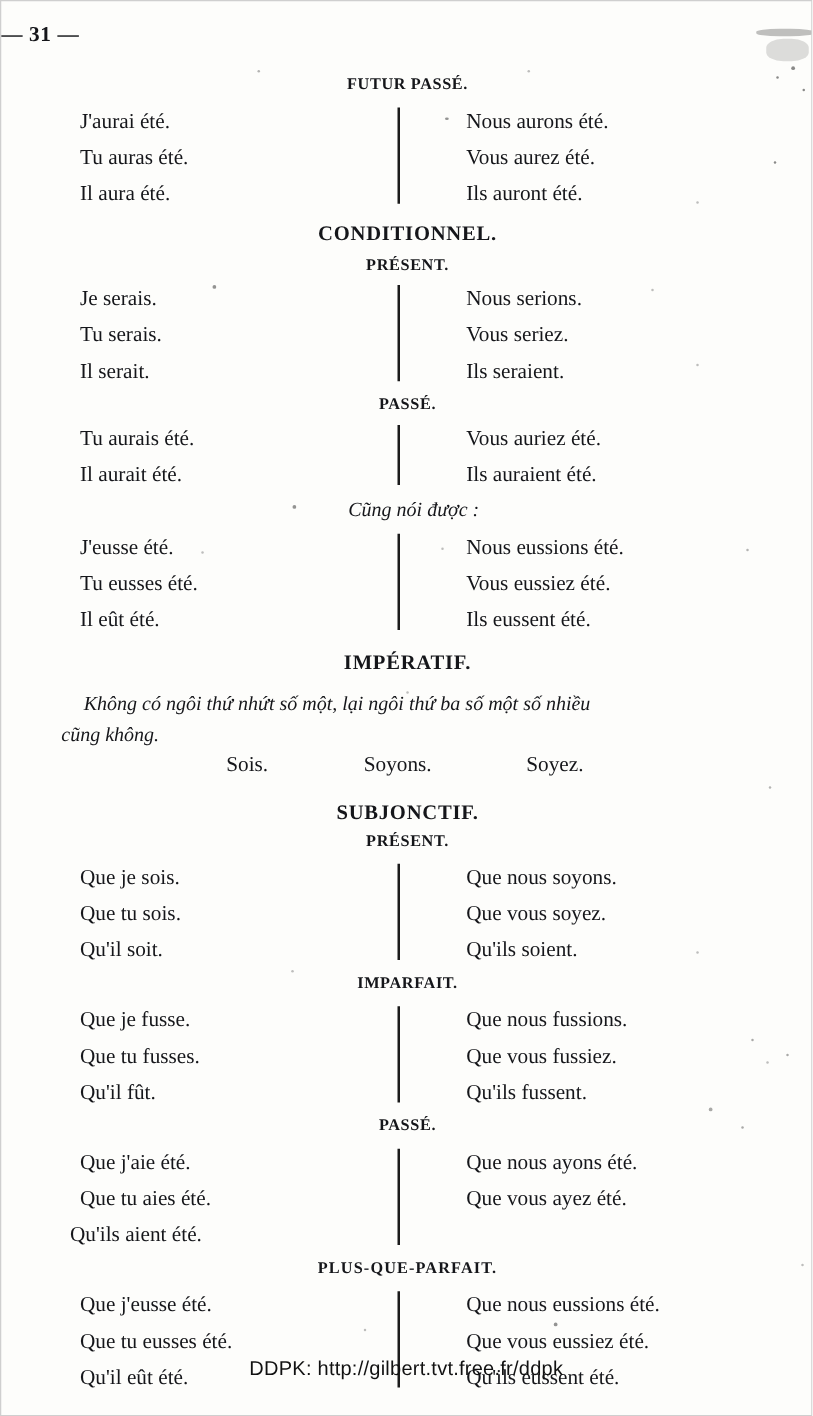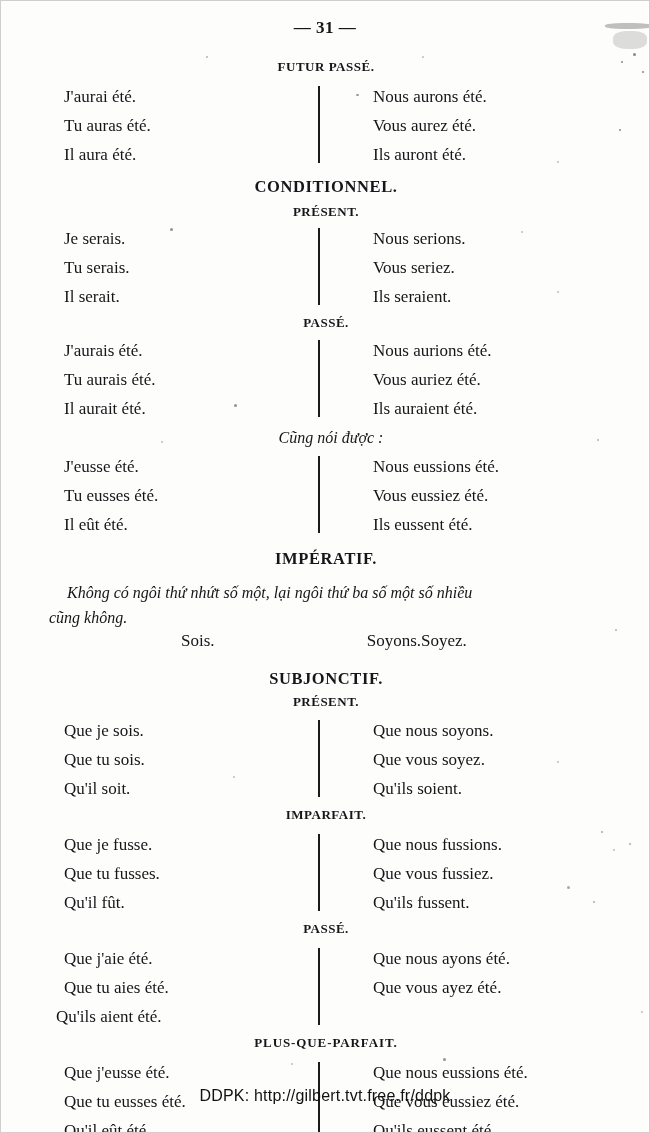--- a/index.html
+++ b/index.html
@@ -41,21 +41,21 @@
     opacity: .35;
     border-radius: 40%;
   }
 
   
   .folio {
     position: absolute;
     top: 17px;
     left: 0;
     width: 100%;
-    text-align: center;
+    text-align: left;
     font-size: 17px;
     font-weight: 700;
     letter-spacing: .5px;
   }
 
   
   .content {
     position: absolute;
     top: 58px;
     left: 0;
@@ -144,21 +144,21 @@
   
   .imperative-forms {
     display: flex;
     font-size: 17px;
     padding-left: 180px;
     height: 30px;
     align-items: baseline;
   }
   .imperative-forms span { display: inline-block; }
   .imp1 { width: 110px; }
-  .imp2 { width: 130px; text-align: right; }
+  .imp2 { width: 130px; }
 
   
   .gap-2  { height: 2px; }
   .gap-4  { height: 4px; }
   .gap-6  { height: 6px; }
   .gap-8  { height: 8px; }
   .gap-10 { height: 10px; }
   .gap-12 { height: 12px; }
 
   
@@ -251,24 +251,20 @@
         <div class="cell right">Ils seraient.</div>
       </div>
     </div>
 
     <div class="gap-4"></div>
     <div class="tense">PASSÉ.</div>
     <div class="gap-4"></div>
     <div class="block">
       <div class="rule"></div>
       <div class="row">
-        <div class="cell left">J'aurais été.</div>
-        <div class="cell right">Nous aurions été.</div>
-      </div>
-      <div class="row">
         <div class="cell left">Tu aurais été.</div>
         <div class="cell right">Vous auriez été.</div>
       </div>
       <div class="row">
         <div class="cell left">Il aurait été.</div>
         <div class="cell right">Ils auraient été.</div>
       </div>
     </div>
 
     <div class="gap-4"></div>

